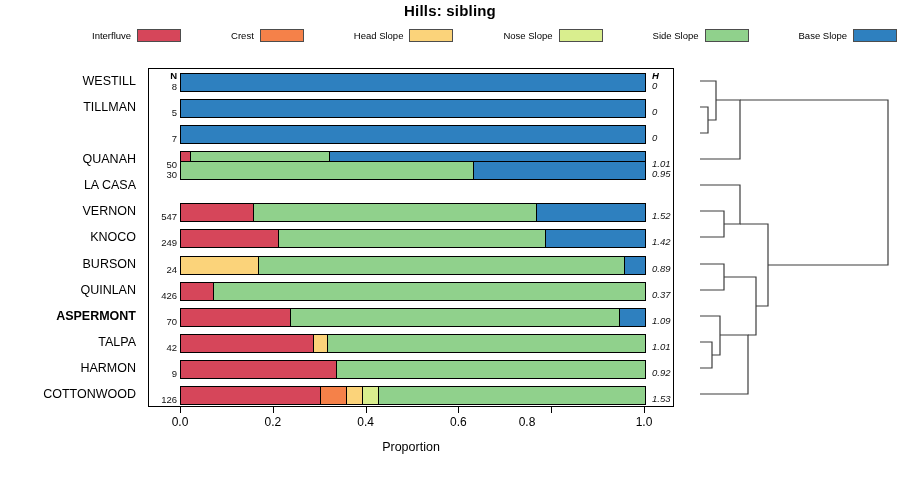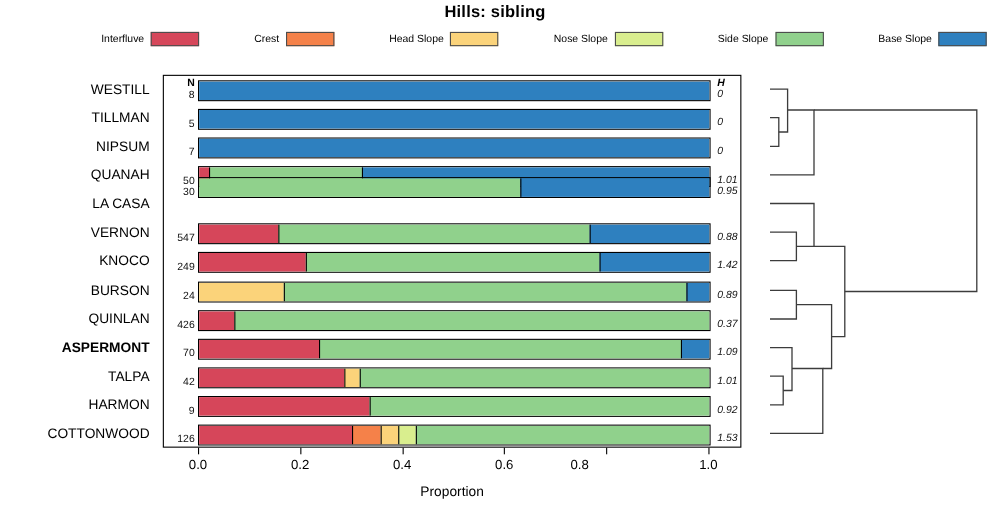--- a/index.html
+++ b/index.html
@@ -131,21 +131,20 @@
       </div>
       <div class="legend-item">
         <span class="legend-label">Base Slope</span>
         <span class="legend-swatch" style="background: rgb(46, 128, 191);"></span>
       </div>
     </div>
 
   <div class="ylabels" id="ylabels">
       <div class="ylabel" style="top: 0px; right: 8px; width: 136px;">WESTILL</div>
       <div class="ylabel" style="top: 26.0769px; right: 8px; width: 136px;">TILLMAN</div>
-      <div class="ylabel" style="top: 52.1538px; right: 8px; width: 136px;">NIPSUM</div>
       <div class="ylabel" style="top: 78.2308px; right: 8px; width: 136px;">QUANAH</div>
       <div class="ylabel" style="top: 104.308px; right: 8px; width: 136px;">LA CASA</div>
       <div class="ylabel" style="top: 130.385px; right: 8px; width: 136px;">VERNON</div>
       <div class="ylabel" style="top: 156.462px; right: 8px; width: 136px;">KNOCO</div>
       <div class="ylabel" style="top: 182.538px; right: 8px; width: 136px;">BURSON</div>
       <div class="ylabel" style="top: 208.615px; right: 8px; width: 136px;">QUINLAN</div>
       <div class="ylabel bold" style="top: 234.692px; right: 8px; width: 136px;">ASPERMONT</div>
       <div class="ylabel" style="top: 260.769px; right: 8px; width: 136px;">TALPA</div>
       <div class="ylabel" style="top: 286.846px; right: 8px; width: 136px;">HARMON</div>
       <div class="ylabel" style="top: 312.923px; right: 8px; width: 136px;">COTTONWOOD</div>
@@ -191,21 +190,21 @@
           </div>
           <div class="h-val">0.95</div>
         </div>
         <div class="row" style="top: 130.385px; height: 26.0769px;">
           <div class="n-val">547</div>
           <div class="bar">
             <div class="seg" style="width: 15.5%; background: rgb(214, 70, 90);"></div>
             <div class="seg" style="width: 61%; background: rgb(144, 209, 140);"></div>
             <div class="seg" style="width: 23.5%; background: rgb(46, 128, 191);"></div>
           </div>
-          <div class="h-val">0.88</div>
+          <div class="h-val">1.52</div>
         </div>
         <div class="row" style="top: 156.462px; height: 26.0769px;">
           <div class="n-val">249</div>
           <div class="bar">
             <div class="seg" style="width: 21%; background: rgb(214, 70, 90);"></div>
             <div class="seg" style="width: 57.5%; background: rgb(144, 209, 140);"></div>
             <div class="seg" style="width: 21.5%; background: rgb(46, 128, 191);"></div>
           </div>
           <div class="h-val">1.42</div>
         </div>

